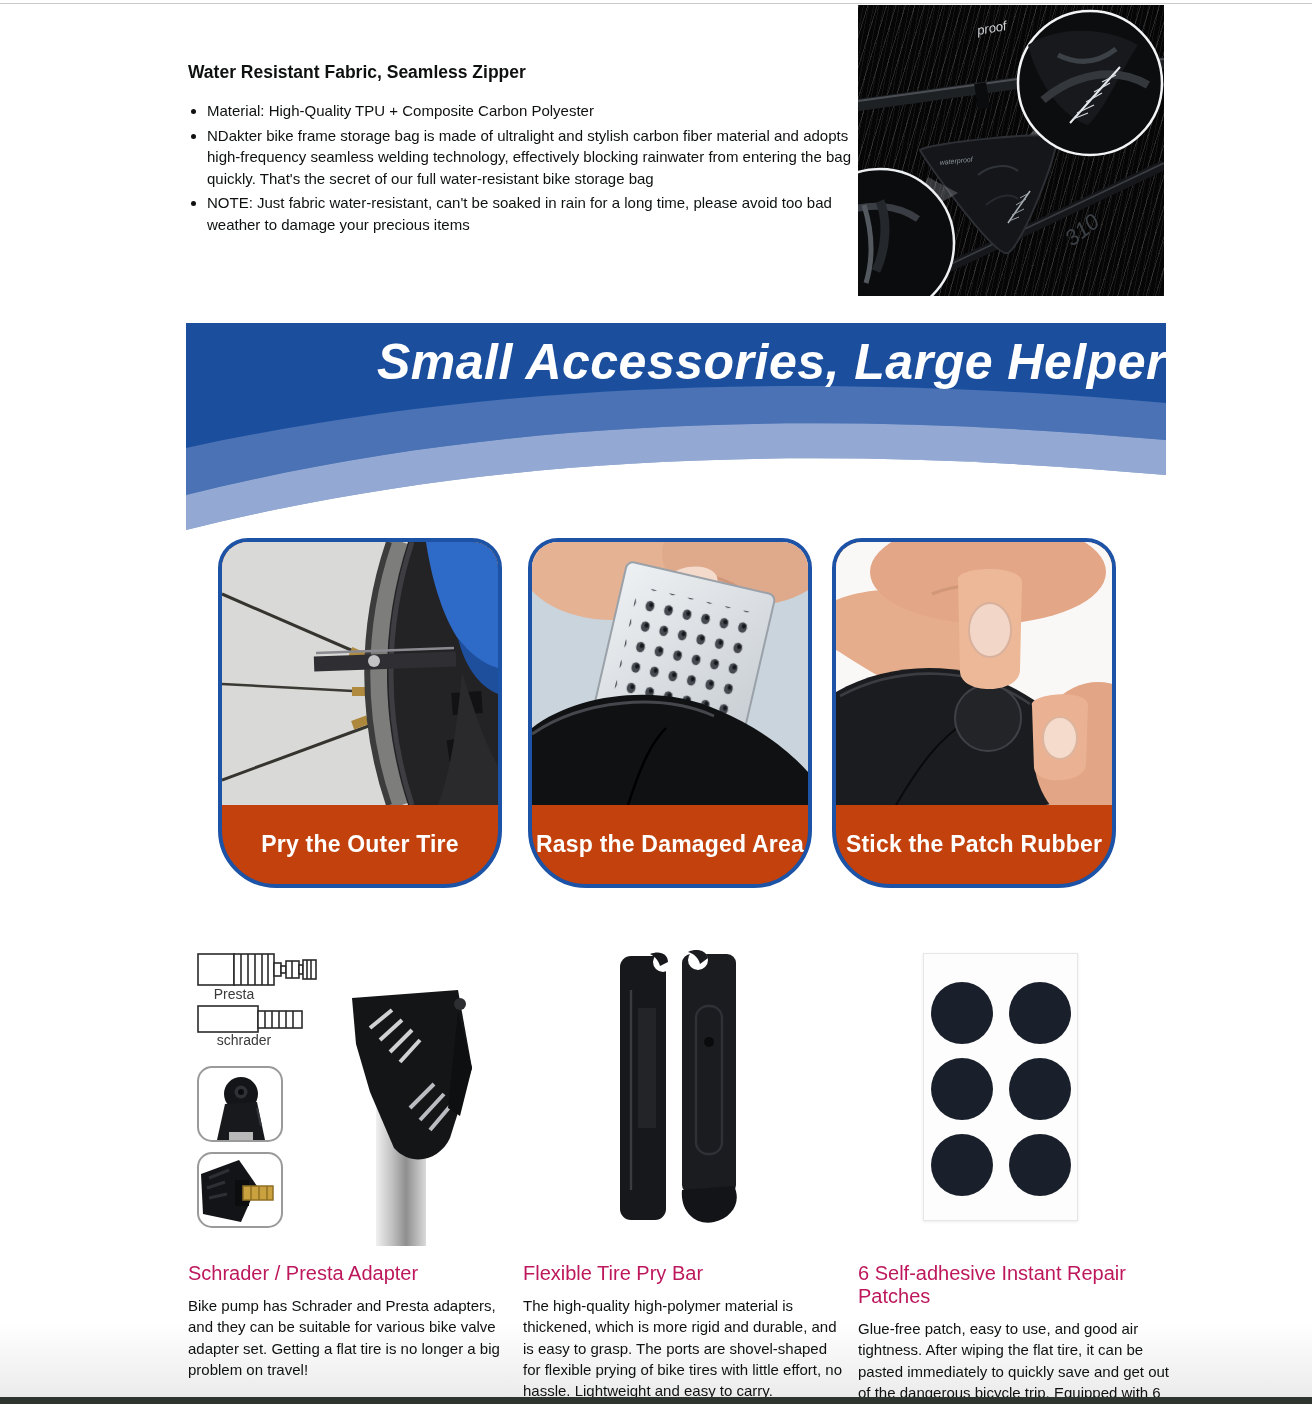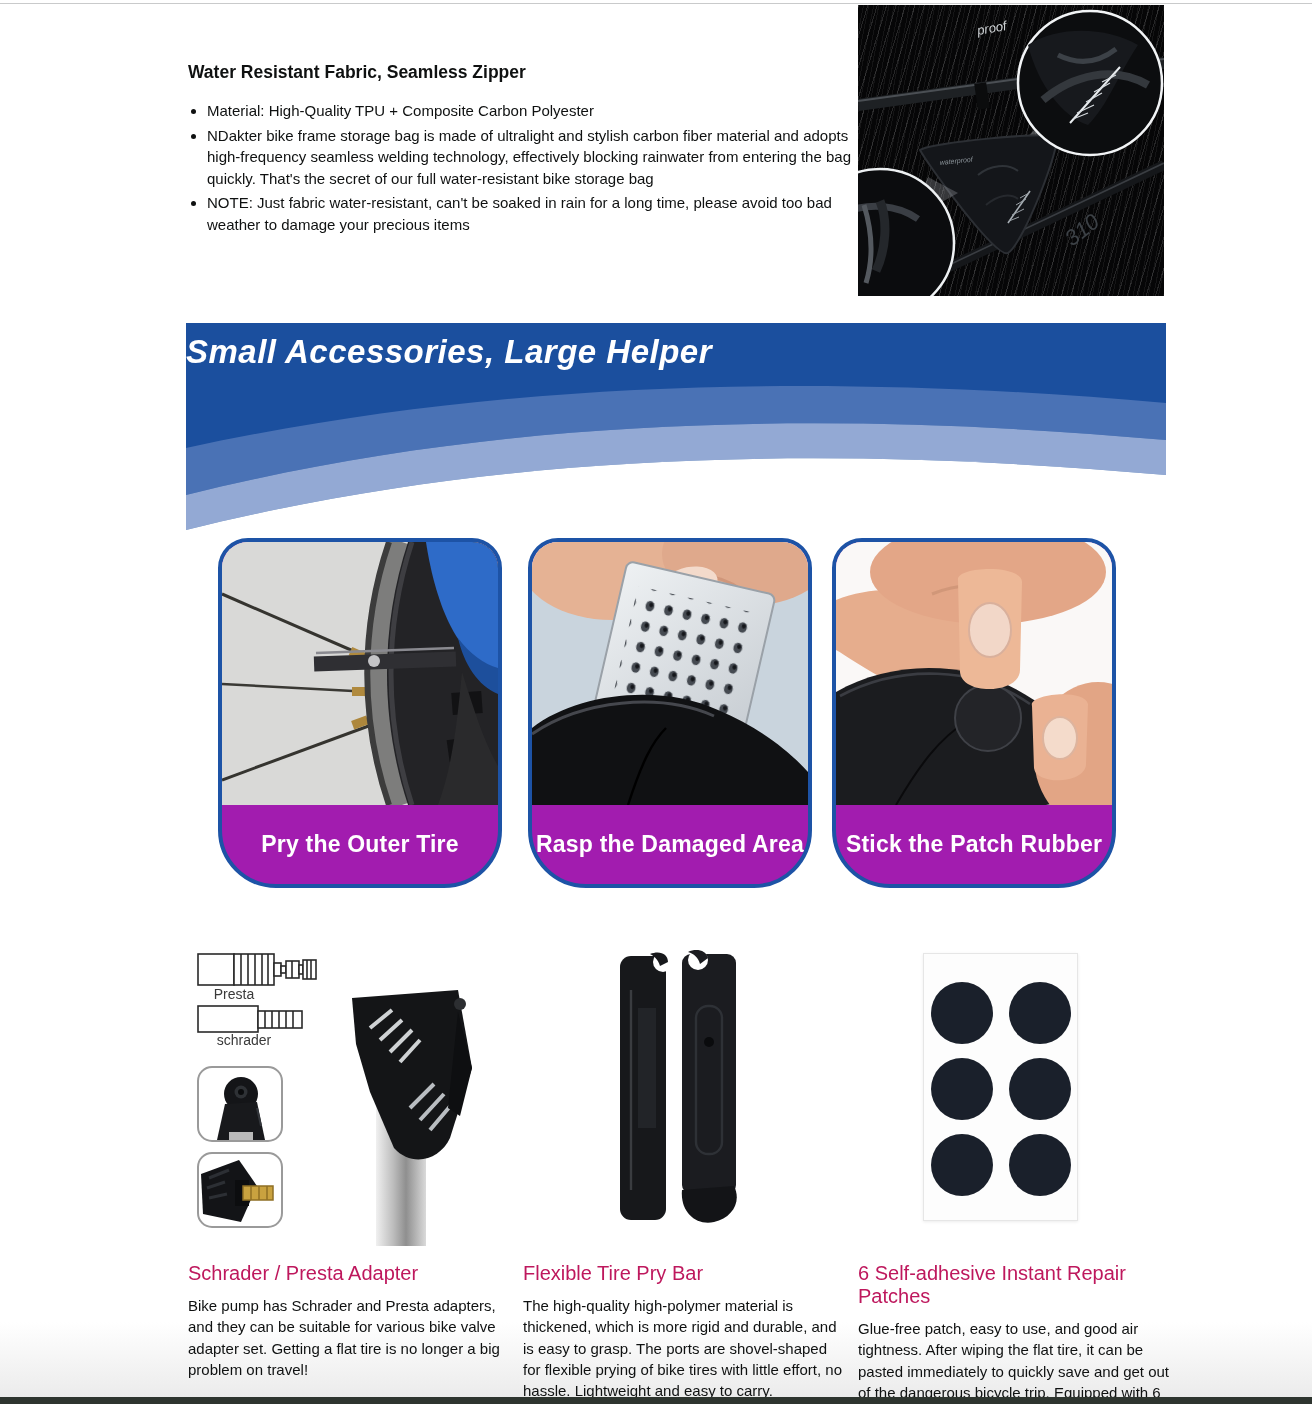--- a/index.html
+++ b/index.html
@@ -21,28 +21,28 @@
     background:
       repeating-linear-gradient(107deg, rgba(255,255,255,0.13) 0 1px, transparent 1px 9px),
       repeating-linear-gradient(101deg, rgba(255,255,255,0.06) 0 1px, transparent 1px 5px),
       #060607;
   }
   .rain-photo svg{display:block;}
   
   .banner{left:186px;top:323px;width:980px;height:207px;}
   .banner svg{display:block;position:absolute;left:0;top:0;}
   .banner-title{
-    position:absolute;left:0;top:10px;width:100%;text-align:left;
-    color:#ffffff;font-size:33px;font-weight:bold;font-style:italic;letter-spacing:.5px;
+    position:absolute;left:0;top:10px;width:100%;text-align:right;
+    color:#ffffff;font-size:50px;font-weight:bold;font-style:italic;letter-spacing:.5px;
   }
   
   .step-card{
     top:538px;width:284px;height:350px;box-sizing:border-box;
     border:4px solid #1d53a6;border-radius:30px 30px 58px 58px;
-    overflow:hidden;background:#a21caf;
+    overflow:hidden;background:#c2410c;
   }
   .step-photo{display:block;width:276px;height:263px;background:#dadada;}
   .step-label{
     height:79px;display:flex;align-items:center;justify-content:center;
     padding-bottom:12px;color:#ffffff;font-size:23px;font-weight:bold;letter-spacing:.2px;
   }
   
   .mini-frame{
     box-sizing:border-box;border:2px solid #9a9a9a;border-radius:15px;background:#ffffff;overflow:hidden;
   }

